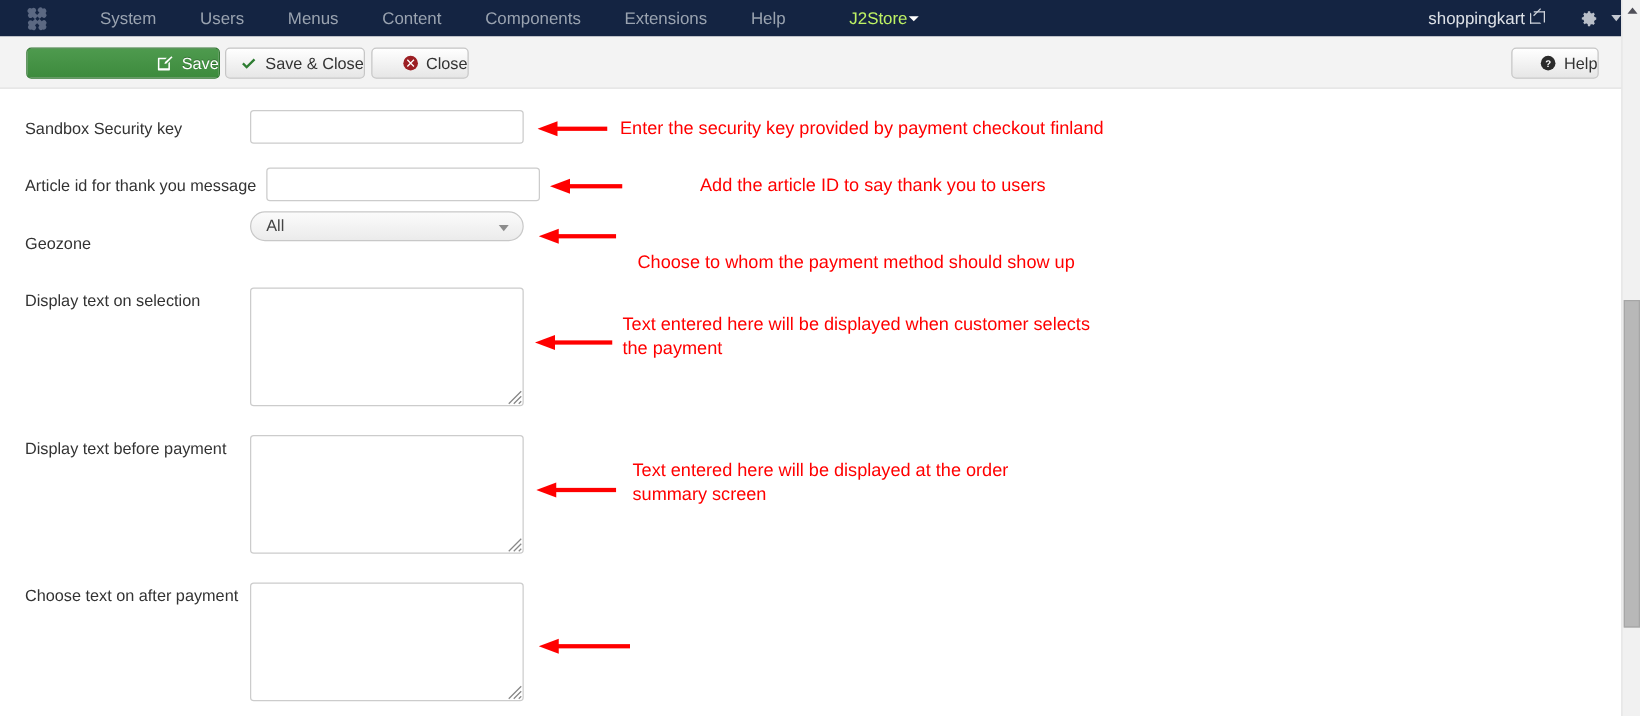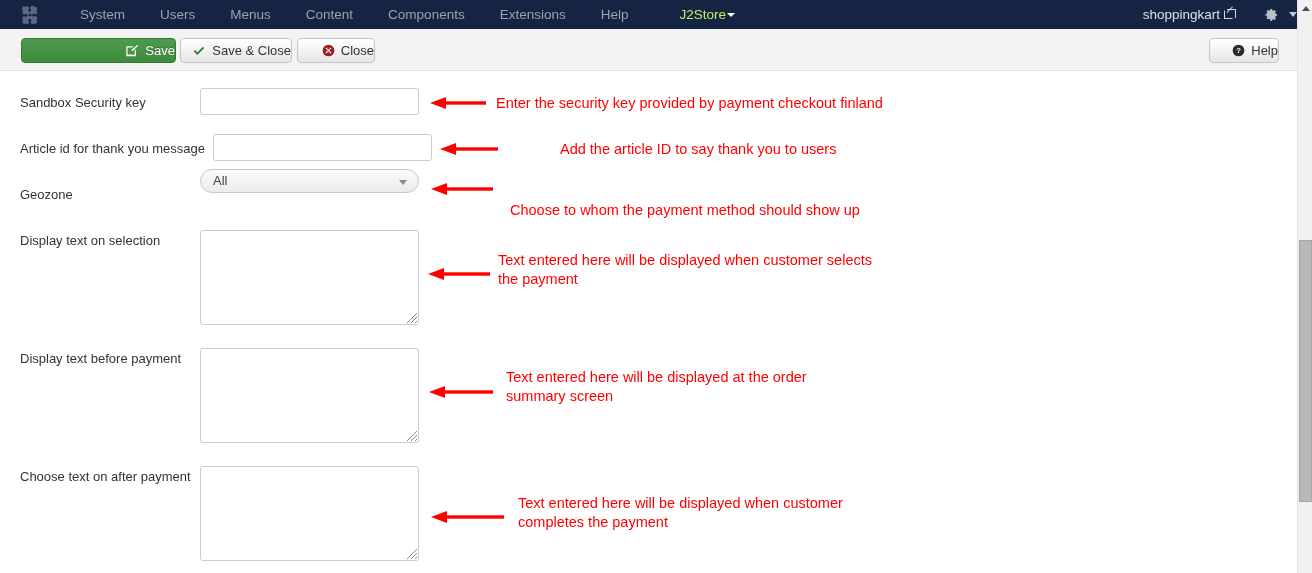--- a/index.html
+++ b/index.html
@@ -413,22 +413,20 @@
   <div class="anno-text" style="left:514px; top:69px;margin-left:46px;">Add the article ID to say thank you to users</div>
 
   <div class="anno-text" style="left:510px; top:109px;margin-top:21px;">Choose to whom the payment method should show up</div>
 
   <div class="anno-text" style="left:498px; top:180px;">Text entered here will be displayed when customer selects
 the payment</div>
 
   <div class="anno-text" style="left:506px; top:297px;">Text entered here will be displayed at the order
 summary screen</div>
 
-  <div class="anno-text" style="left:518px; top:423px;">Text entered here will be displayed when customer
-completes the payment</div>
 </div>
 
 <div id="scrollbar">
   <div id="sb-up">
     <div id="sb-up-tri"></div>
   </div>
   <div id="sb-thumb"></div>
 </div>
 
 </body></html>

